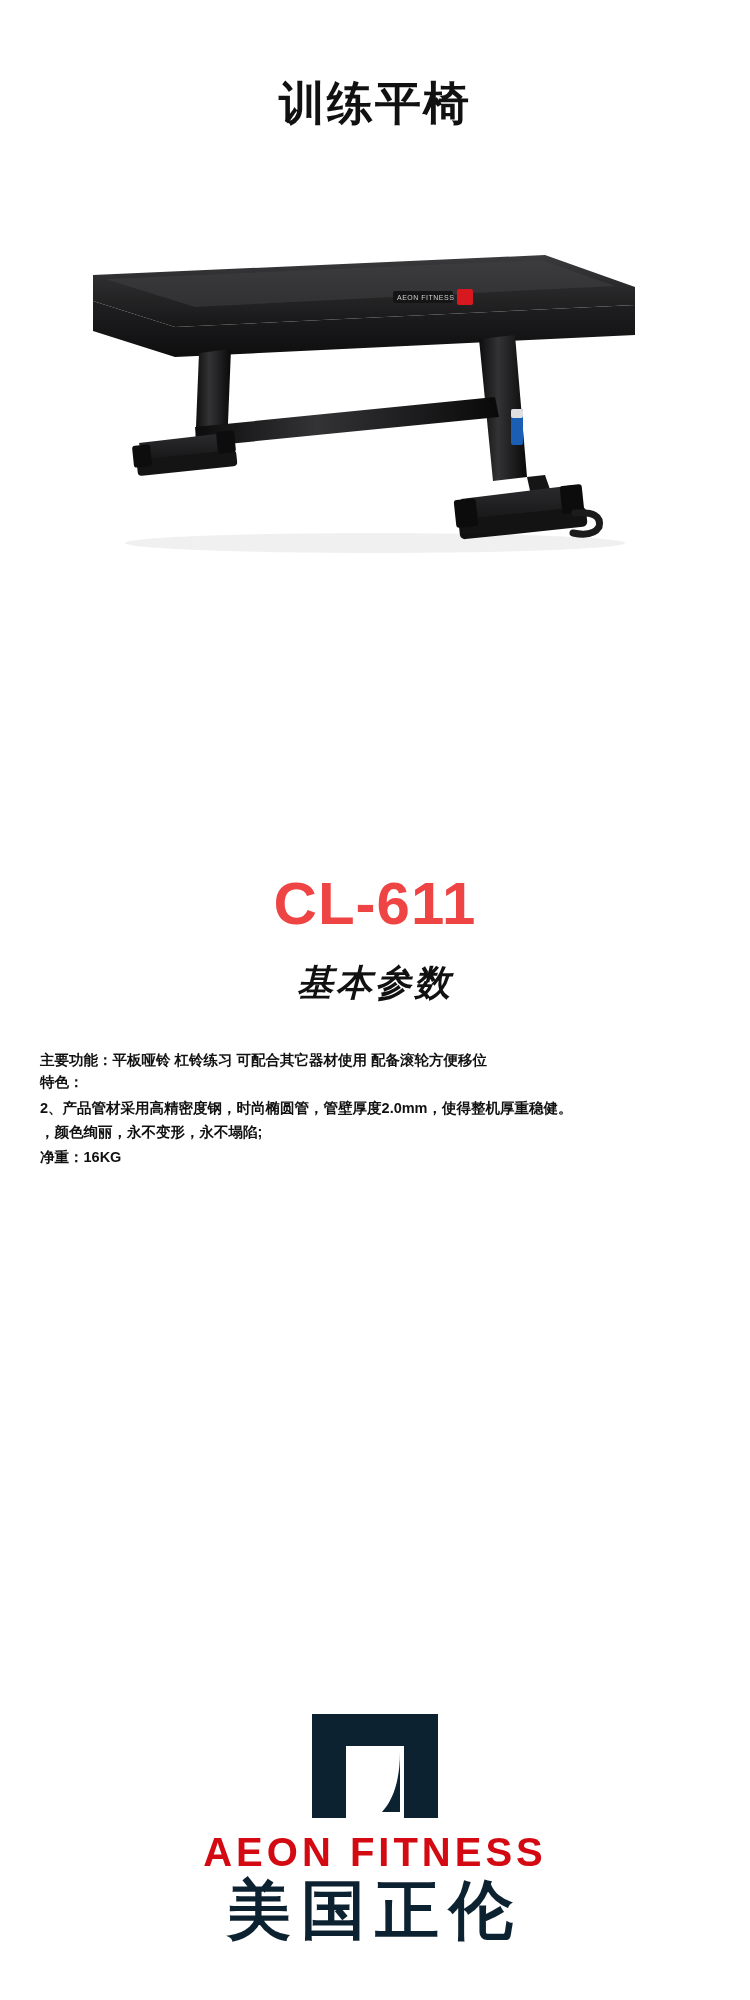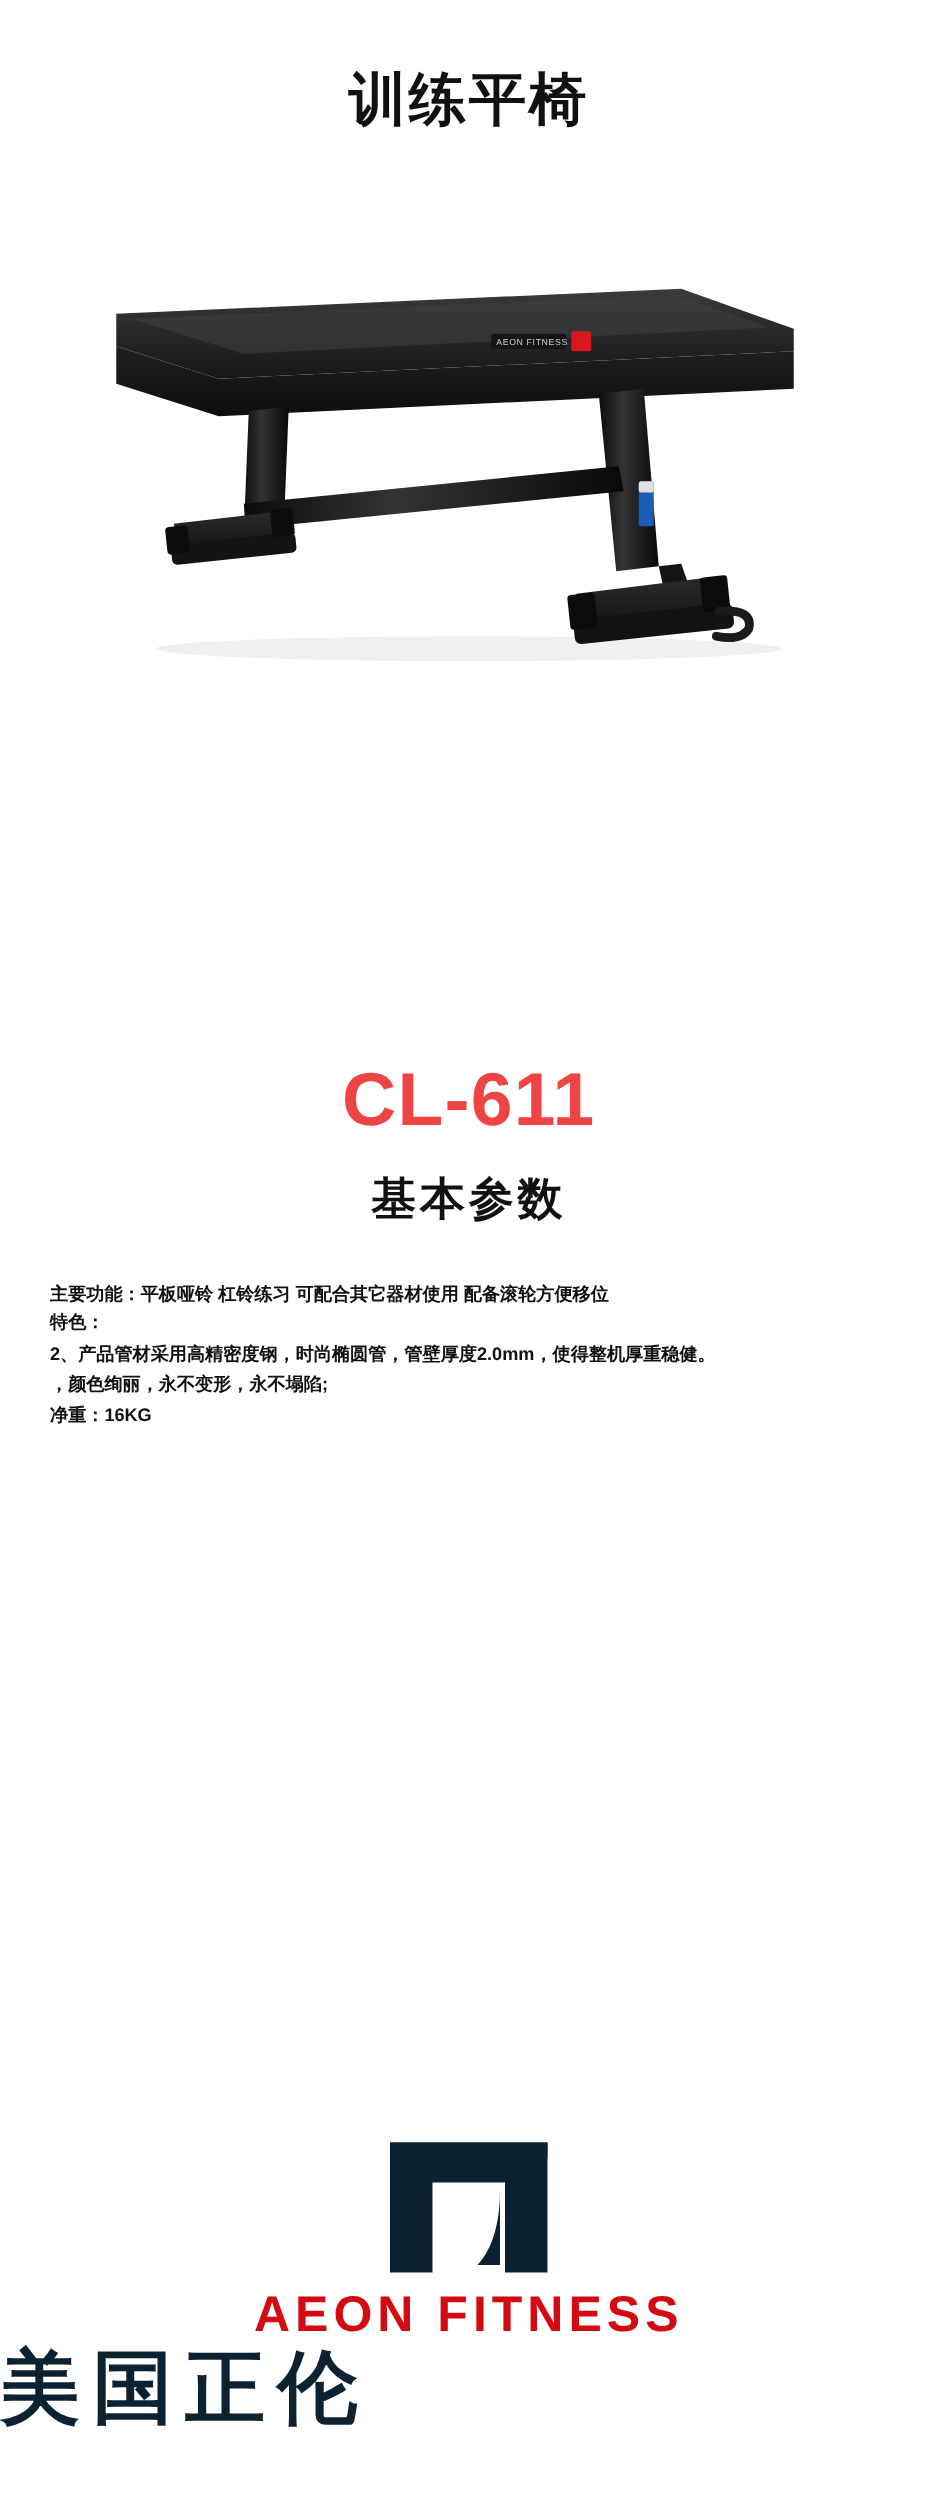--- a/index.html
+++ b/index.html
@@ -24,21 +24,21 @@
     background: #fff;
   }
 
   
   .title {
     text-align: center;
     font-size: 46px;
     font-weight: 700;
     letter-spacing: 2px;
     color: #111;
-    padding-top: 52px;
+    padding-top: 76px;
     line-height: 1.2;
   }
 
   
   .product-area {
     position: relative;
     width: 750px;
     height: 520px;
     margin-top: 100px;
   }
@@ -59,20 +59,21 @@
     letter-spacing: 1px;
   }
 
   .spec-heading {
     text-align: center;
     font-size: 36px;
     font-weight: 700;
     color: #111;
     margin-top: 22px;
     letter-spacing: 3px;
+    font-style: italic;
   }
 
   
   .spec-block {
     margin: 42px 0 0 40px;
     width: 672px;
     font-size: 14.5px;
     line-height: 1.5;
     color: #111;
     font-weight: 700;
@@ -102,21 +103,21 @@
   .brand-en {
     text-align: center;
     font-size: 40px;
     font-weight: 700;
     color: #d40a12;
     letter-spacing: 4px;
     margin-top: 4px;
     font-family: "Liberation Sans", sans-serif;
   }
   .brand-cn {
-    text-align: left;
+    text-align: center;
     font-size: 64px;
     font-weight: 700;
     color: #0d2230;
     letter-spacing: 10px;
     margin-top: 2px;
     line-height: 1.05;
   }
 </style>
 </head>
 <body>

